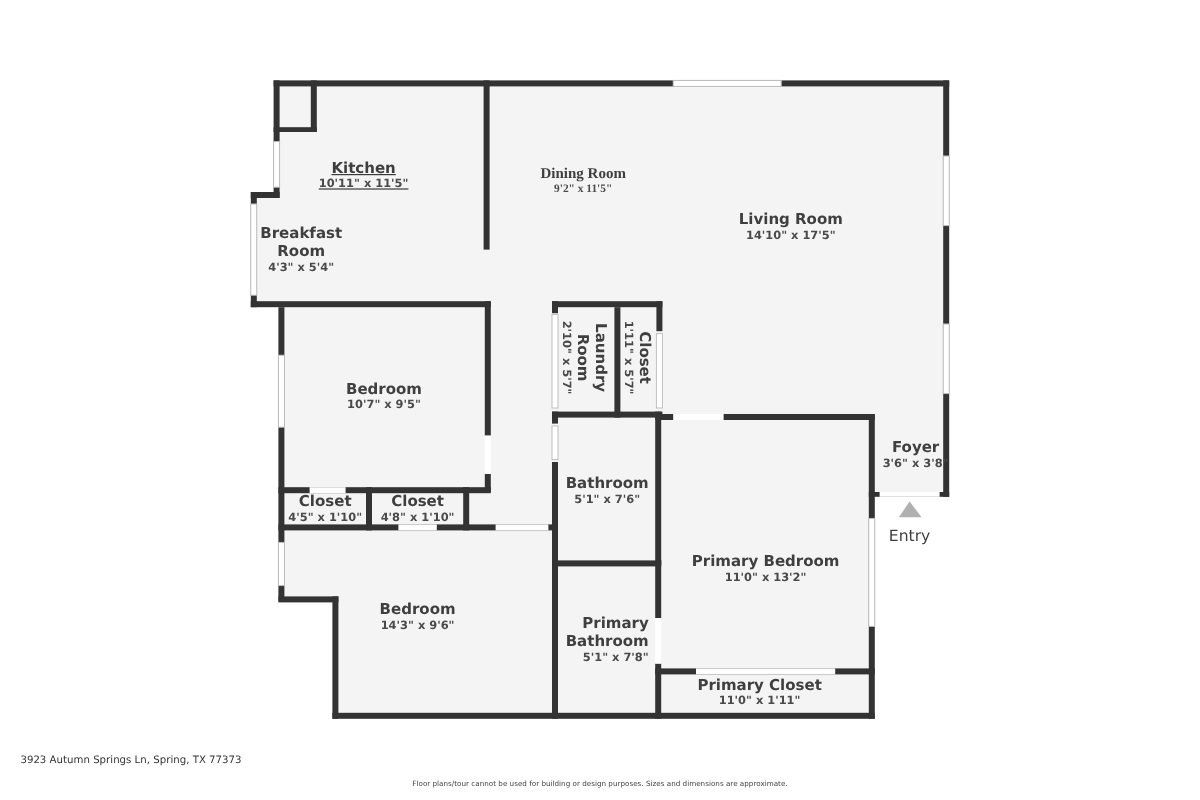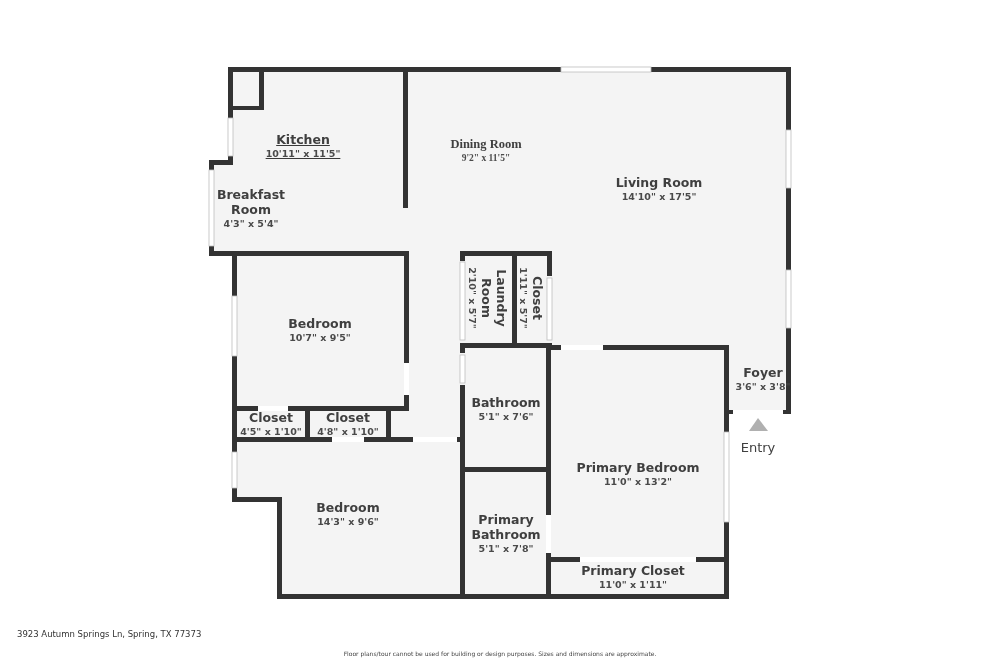--- a/index.html
+++ b/index.html
@@ -168,21 +168,21 @@
 <div class="label" style="left:638px; top:474px;">
   <div class="rname">Primary Bedroom</div>
   <div class="rdim">11'0" x 13'2"</div>
 </div>
 
 <div class="label" style="left:348px; top:514px;">
   <div class="rname">Bedroom</div>
   <div class="rdim">14'3" x 9'6"</div>
 </div>
 
-<div class="label" style="left:506px; top:533px;">
+<div class="label" style="left:506px; top:533px;text-align:right;">
   <div class="rname">Primary</div>
   <div class="rname">Bathroom</div>
   <div class="rdim">5'1" x 7'8"</div>
 </div>
 
 <div class="label" style="left:633px; top:577px;">
   <div class="rname">Primary Closet</div>
   <div class="rdim">11'0" x 1'11"</div>
 </div>
 

